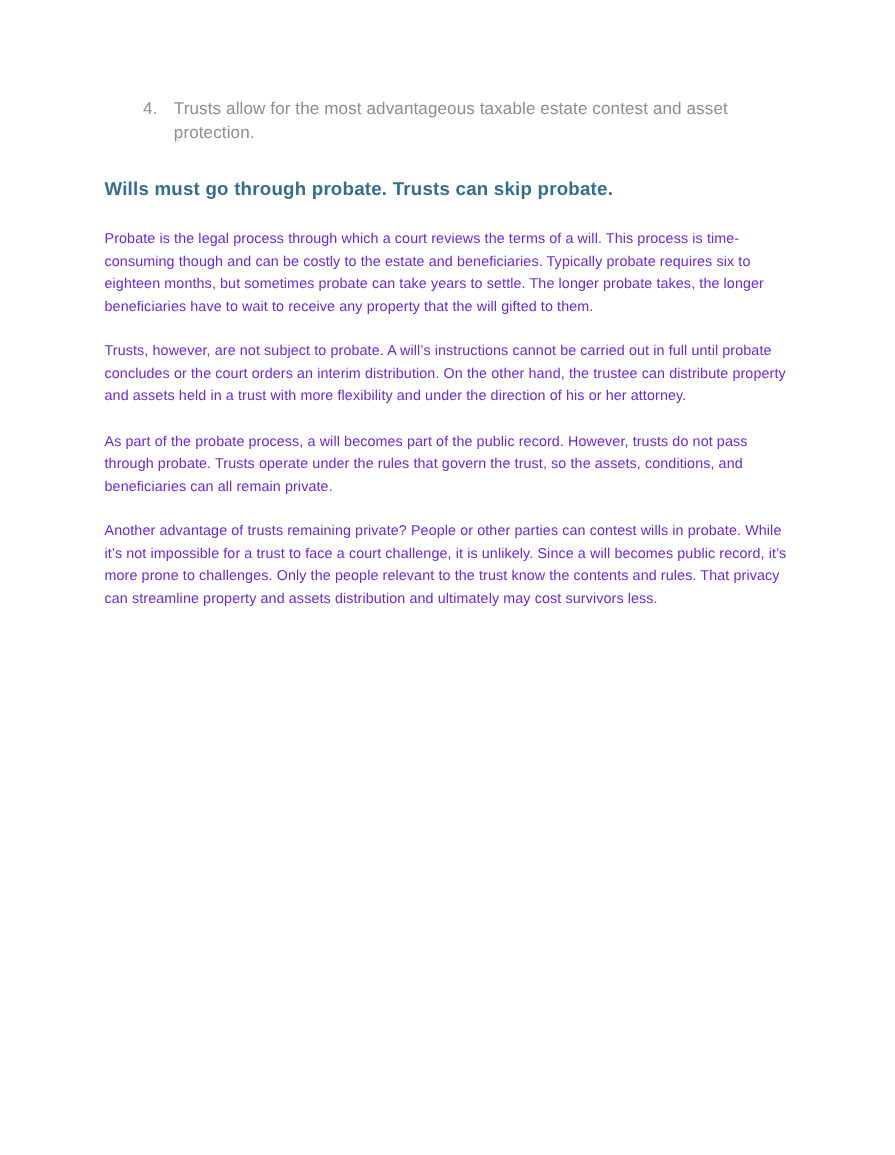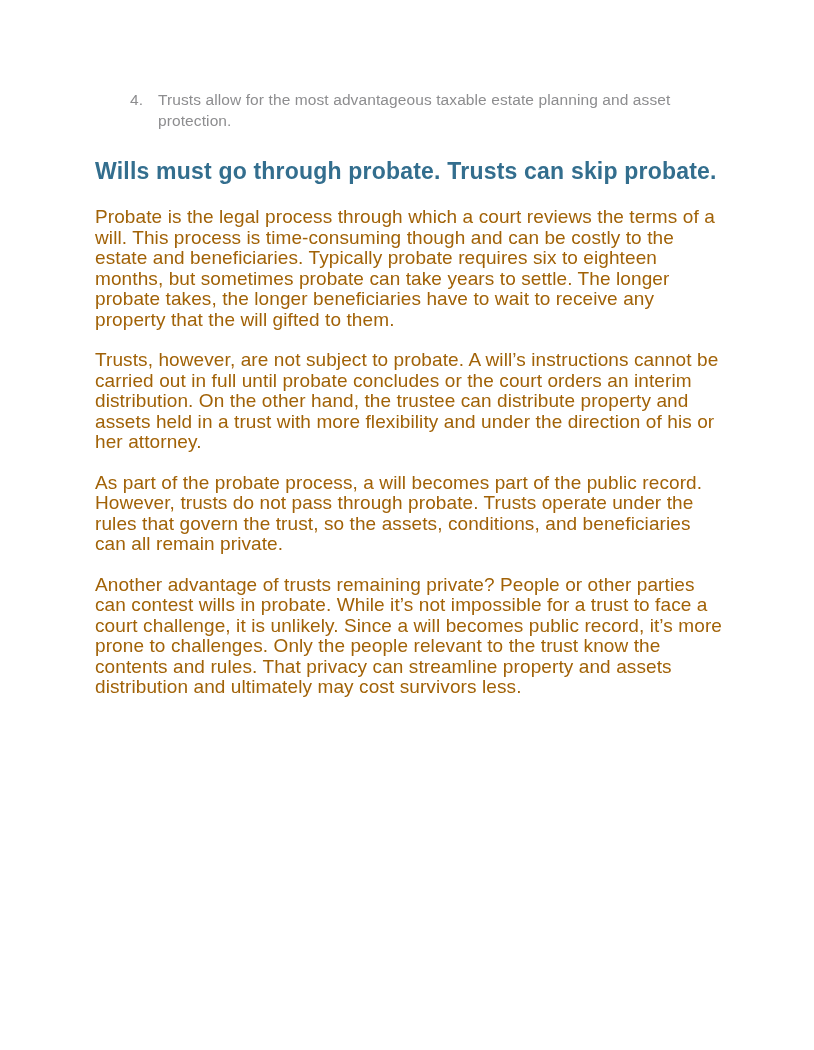--- a/index.html
+++ b/index.html
@@ -27,43 +27,43 @@
   .list-item .num {
     width: 17px;
     flex: 0 0 17px;
   }
   .list-item .list-text {
     margin-left: 11px;
     max-width: 545px;
   }
   h1 {
     color: #336e8e;
-    font-size: 23px;
+    font-size: 17px;
     line-height: 29px;
     font-weight: 700;
     letter-spacing: 0.2px;
     margin: 26px 0 21px 0;
   }
   p {
-    color: #a16207;
-    font-size: 19px;
+    color: #6d28d9;
+    font-size: 13px;
     line-height: 20.5px;
     letter-spacing: 0.1px;
     margin: 0 0 20px 0;
   }
 </style>
 </head>
 <body>
 
 <div class="page">
   <div class="content">
 
     <div class="list-item">
       <span class="num">4.</span>
-      <span class="list-text">Trusts allow for the most advantageous taxable estate planning and asset protection.</span>
+      <span class="list-text">Trusts allow for the most advantageous taxable estate contest and asset protection.</span>
     </div>
 
     <h1>Wills must go through probate. Trusts can skip probate.</h1>
     <p>Probate is the legal process through which a court reviews the terms of a will. This process is time-consuming though and can be costly to the estate and beneficiaries. Typically probate requires six to eighteen months, but sometimes probate can take years to settle. The longer probate takes, the longer beneficiaries have to wait to receive any property that the will gifted to them.</p>
     <p>Trusts, however, are not subject to probate.  A will’s instructions cannot be carried out in full until probate concludes or the court orders an interim distribution. On the other hand, the trustee can distribute property and assets held in a trust with more flexibility and under the direction of his or her attorney.</p>
 
     <p>As part of the probate process, a will becomes part of the public record. However, trusts do not pass through probate. Trusts operate under the rules that govern the trust, so the assets, conditions, and beneficiaries can all remain private.</p>
     <p>Another advantage of trusts remaining private? People or other parties can contest wills in probate. While it’s not impossible for a trust to face a court challenge, it is unlikely. Since a will becomes public record, it’s more prone to challenges. Only the people relevant to the trust know the contents and rules. That privacy can streamline property and assets distribution and ultimately may cost survivors less.</p>
 
 

